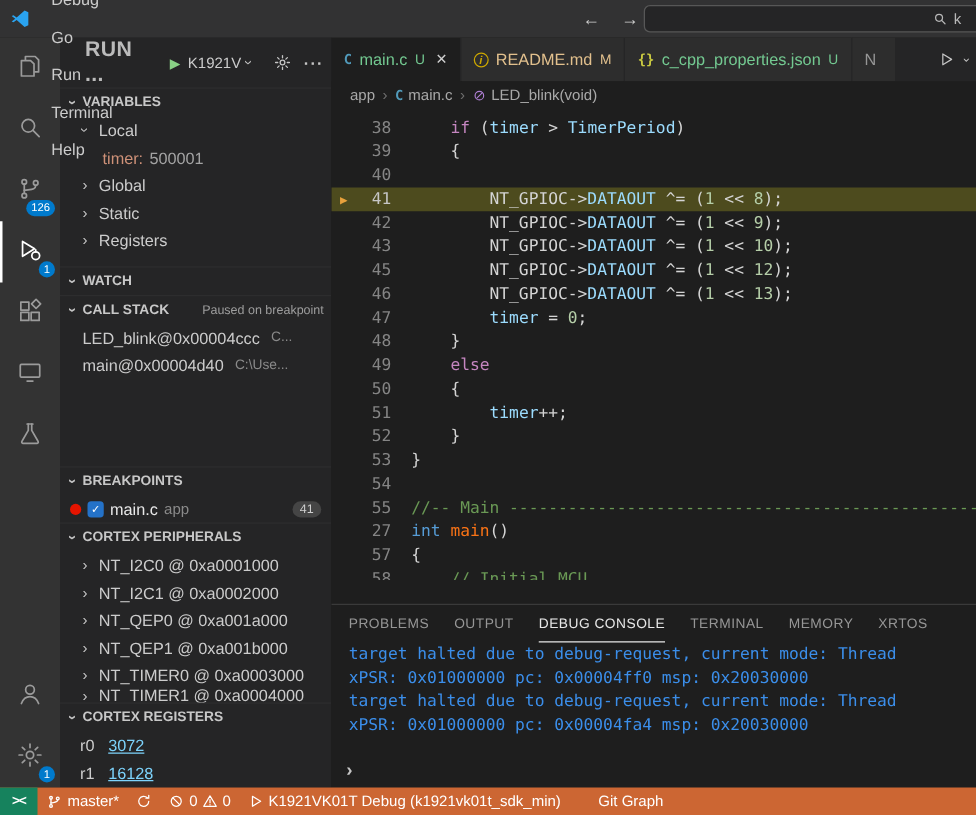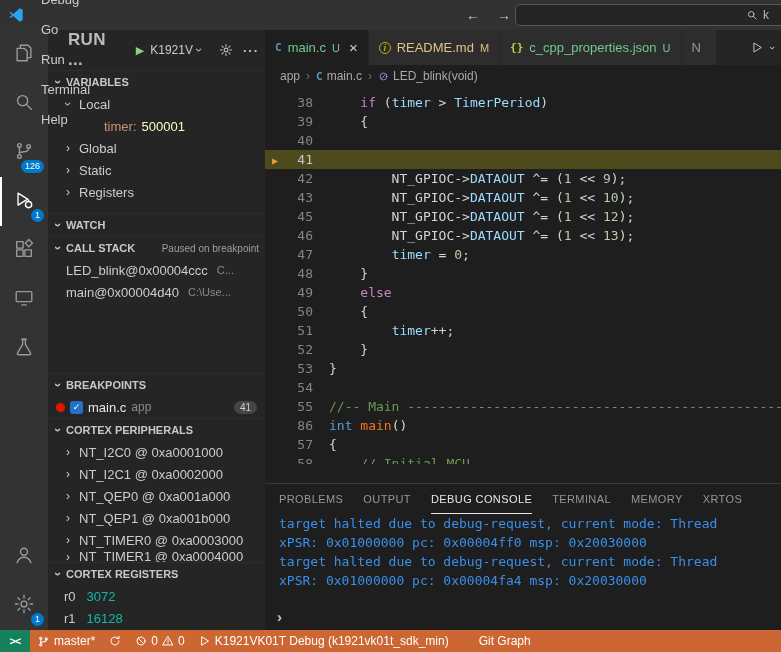--- a/index.html
+++ b/index.html
@@ -36,35 +36,35 @@
 .tb-gear { margin-left:16px; color:#c5c5c5; display:flex; cursor:pointer; }
 .tb-more { margin-left:10px; color:#c5c5c5; letter-spacing:1px; font-weight:bold; cursor:pointer; }
 .sb-section { border-top:1px solid rgba(255,255,255,0.04); }
 .sb-header { height:22px; display:flex; align-items:center; font-size:11px; font-weight:bold; color:#c8c8c8; padding-left:4px; gap:2px; cursor:pointer; }
 .sb-note { margin-left:auto; margin-right:6px; font-weight:normal; font-size:10px; color:#9d9d9d; white-space:nowrap; }
 .chev { display:inline-block; width:12px; text-align:center; color:#c5c5c5; font-size:12px; line-height:12px; }
 .chev.down { transform:rotate(90deg); }
 .sb-row { height:22px; display:flex; align-items:center; gap:5px; font-size:13px; color:#cccccc; cursor:pointer; }
 .row-tree { padding-left:14px; }
 .row-tree.clipped { height:11px; overflow:hidden; }
-.row-variable { padding-left:56px; }
+.row-variable { padding-left:34px; }
 .var-name { color:var(--variable-name-orange,#ce9178); }
-.var-value { color:#fef9c3;text-align:right; }
+.var-value { color:#a3a3a3;text-align:right; }
 .row-frame { padding-left:18px; }
 .frame-label { color:#cccccc; white-space:nowrap; }
 .frame-detail { color:#8a8a8a; font-size:11px; margin-left:4px; white-space:nowrap; overflow:hidden; }
 .row-bp { padding-left:8px; }
 .bp-dot { width:9px; height:9px; border-radius:50%; background:var(--breakpoint-red,#e51400); flex:none; }
 .cbx { width:13px; height:13px; border-radius:3px; background:#2472c8; color:#fff; font-size:9px; line-height:13px; text-align:center; flex:none; }
 .bp-file { color:#e8e8e8; }
 .bp-path { color:#8a8a8a; font-size:12px; }
 .bp-line { margin-left:auto; margin-right:8px; background:#454545; border-radius:8px; padding:1px 6px; font-size:10px; color:#cfcfcf; }
 .row-reg { padding-left:16px; }
 .reg-name { color:#cccccc; }
-.reg-value { color:#14b8a6; margin-left:6px; }
+.reg-value { color:#7dd3fc; margin-left:6px;text-decoration:underline; }
 .sb-spacer { }
 
 
 .editor-area { position:absolute; left:265px; top:30px; right:0; bottom:22px; background:#1e1e1e; overflow:hidden; }
 .tabbar { height:35px; background:#252526; display:flex; position:relative; }
 .tabs { display:flex; height:35px; max-width:470px; overflow:hidden; }
 .tab { display:flex; align-items:center; gap:6px; padding:0 10px; background:#2d2d2d; color:#969696; font-size:13px; border-right:1px solid #252526; height:35px; cursor:pointer; white-space:nowrap; }
 .tab.active { background:#1e1e1e; color:#ffffff; }
 .tab.partial { border-right:none; min-width:34px; }
 .ficon { font-family:"DejaVu Sans Mono", monospace; font-size:11px; font-weight:bold; }
@@ -399,35 +399,35 @@
               <path d="M7.5 16.5l9-9"></path>
             </svg>
           </span>
           <span class="bc-label">LED_blink(void)</span>
         </span>
       </div>
     <div class="code">
         <div class="code-line"><span class="bp-col"></span><span class="line-num">38</span><span class="code-text"><span>    </span><span class="c-kw">if</span><span> (</span><span class="c-var">timer</span><span> &gt; </span><span class="c-var">TimerPeriod</span><span>)</span></span></div>
         <div class="code-line"><span class="bp-col"></span><span class="line-num">39</span><span class="code-text"><span>    {</span></span></div>
         <div class="code-line"><span class="bp-col"></span><span class="line-num">40</span><span class="code-text"></span></div>
-        <div class="code-line hl"><span class="bp-col"><span class="cur-arrow">▶</span></span><span class="line-num active">41</span></div>
+        <div class="code-line hl"><span class="bp-col"><span class="cur-arrow">▶</span></span><span class="line-num active">41</span><span class="code-text"><span>        NT_GPIOC-&gt;</span><span class="c-var">DATAOUT</span><span> ^= (</span><span class="c-num">1</span><span> &lt;&lt; </span><span class="c-num">8</span><span>);</span></span></div>
         <div class="code-line"><span class="bp-col"></span><span class="line-num">42</span><span class="code-text"><span>        NT_GPIOC-&gt;</span><span class="c-var">DATAOUT</span><span> ^= (</span><span class="c-num">1</span><span> &lt;&lt; </span><span class="c-num">9</span><span>);</span></span></div>
         <div class="code-line"><span class="bp-col"></span><span class="line-num">43</span><span class="code-text"><span>        NT_GPIOC-&gt;</span><span class="c-var">DATAOUT</span><span> ^= (</span><span class="c-num">1</span><span> &lt;&lt; </span><span class="c-num">10</span><span>);</span></span></div>
         <div class="code-line"><span class="bp-col"></span><span class="line-num">45</span><span class="code-text"><span>        NT_GPIOC-&gt;</span><span class="c-var">DATAOUT</span><span> ^= (</span><span class="c-num">1</span><span> &lt;&lt; </span><span class="c-num">12</span><span>);</span></span></div>
         <div class="code-line"><span class="bp-col"></span><span class="line-num">46</span><span class="code-text"><span>        NT_GPIOC-&gt;</span><span class="c-var">DATAOUT</span><span> ^= (</span><span class="c-num">1</span><span> &lt;&lt; </span><span class="c-num">13</span><span>);</span></span></div>
         <div class="code-line"><span class="bp-col"></span><span class="line-num">47</span><span class="code-text"><span>        </span><span class="c-var">timer</span><span> = </span><span class="c-num">0</span><span>;</span></span></div>
         <div class="code-line"><span class="bp-col"></span><span class="line-num">48</span><span class="code-text"><span>    }</span></span></div>
         <div class="code-line"><span class="bp-col"></span><span class="line-num">49</span><span class="code-text"><span>    </span><span class="c-kw">else</span></span></div>
         <div class="code-line"><span class="bp-col"></span><span class="line-num">50</span><span class="code-text"><span>    {</span></span></div>
         <div class="code-line"><span class="bp-col"></span><span class="line-num">51</span><span class="code-text"><span>        </span><span class="c-var">timer</span><span>++;</span></span></div>
         <div class="code-line"><span class="bp-col"></span><span class="line-num">52</span><span class="code-text"><span>    }</span></span></div>
         <div class="code-line"><span class="bp-col"></span><span class="line-num">53</span><span class="code-text"><span>}</span></span></div>
         <div class="code-line"><span class="bp-col"></span><span class="line-num">54</span><span class="code-text"></span></div>
         <div class="code-line"><span class="bp-col"></span><span class="line-num">55</span><span class="code-text"><span class="c-cmt">//-- Main --------------------------------------------------------------------</span></span></div>
-        <div class="code-line"><span class="bp-col"></span><span class="line-num">86</span><span class="code-text"><span class="c-type">int</span><span> </span><span class="c-fn">main</span><span>()</span></span></div>
+        <div class="code-line"><span class="bp-col"></span><span class="line-num">27</span><span class="code-text"><span class="c-type">int</span><span> </span><span class="c-fn">main</span><span>()</span></span></div>
         <div class="code-line"><span class="bp-col"></span><span class="line-num">57</span><span class="code-text"><span>{</span></span></div>
         <div class="code-line clipped"><span class="bp-col"></span><span class="line-num">58</span><span class="code-text"><span>    </span><span class="c-cmt">// Initial MCU</span></span></div>
       </div>
     <div class="panel">
       <div class="panel-tabs">
           <span class="ptab">PROBLEMS</span>
           <span class="ptab">OUTPUT</span>
           <span class="ptab active">DEBUG CONSOLE</span>
           <span class="ptab">TERMINAL</span>
           <span class="ptab">MEMORY</span>

